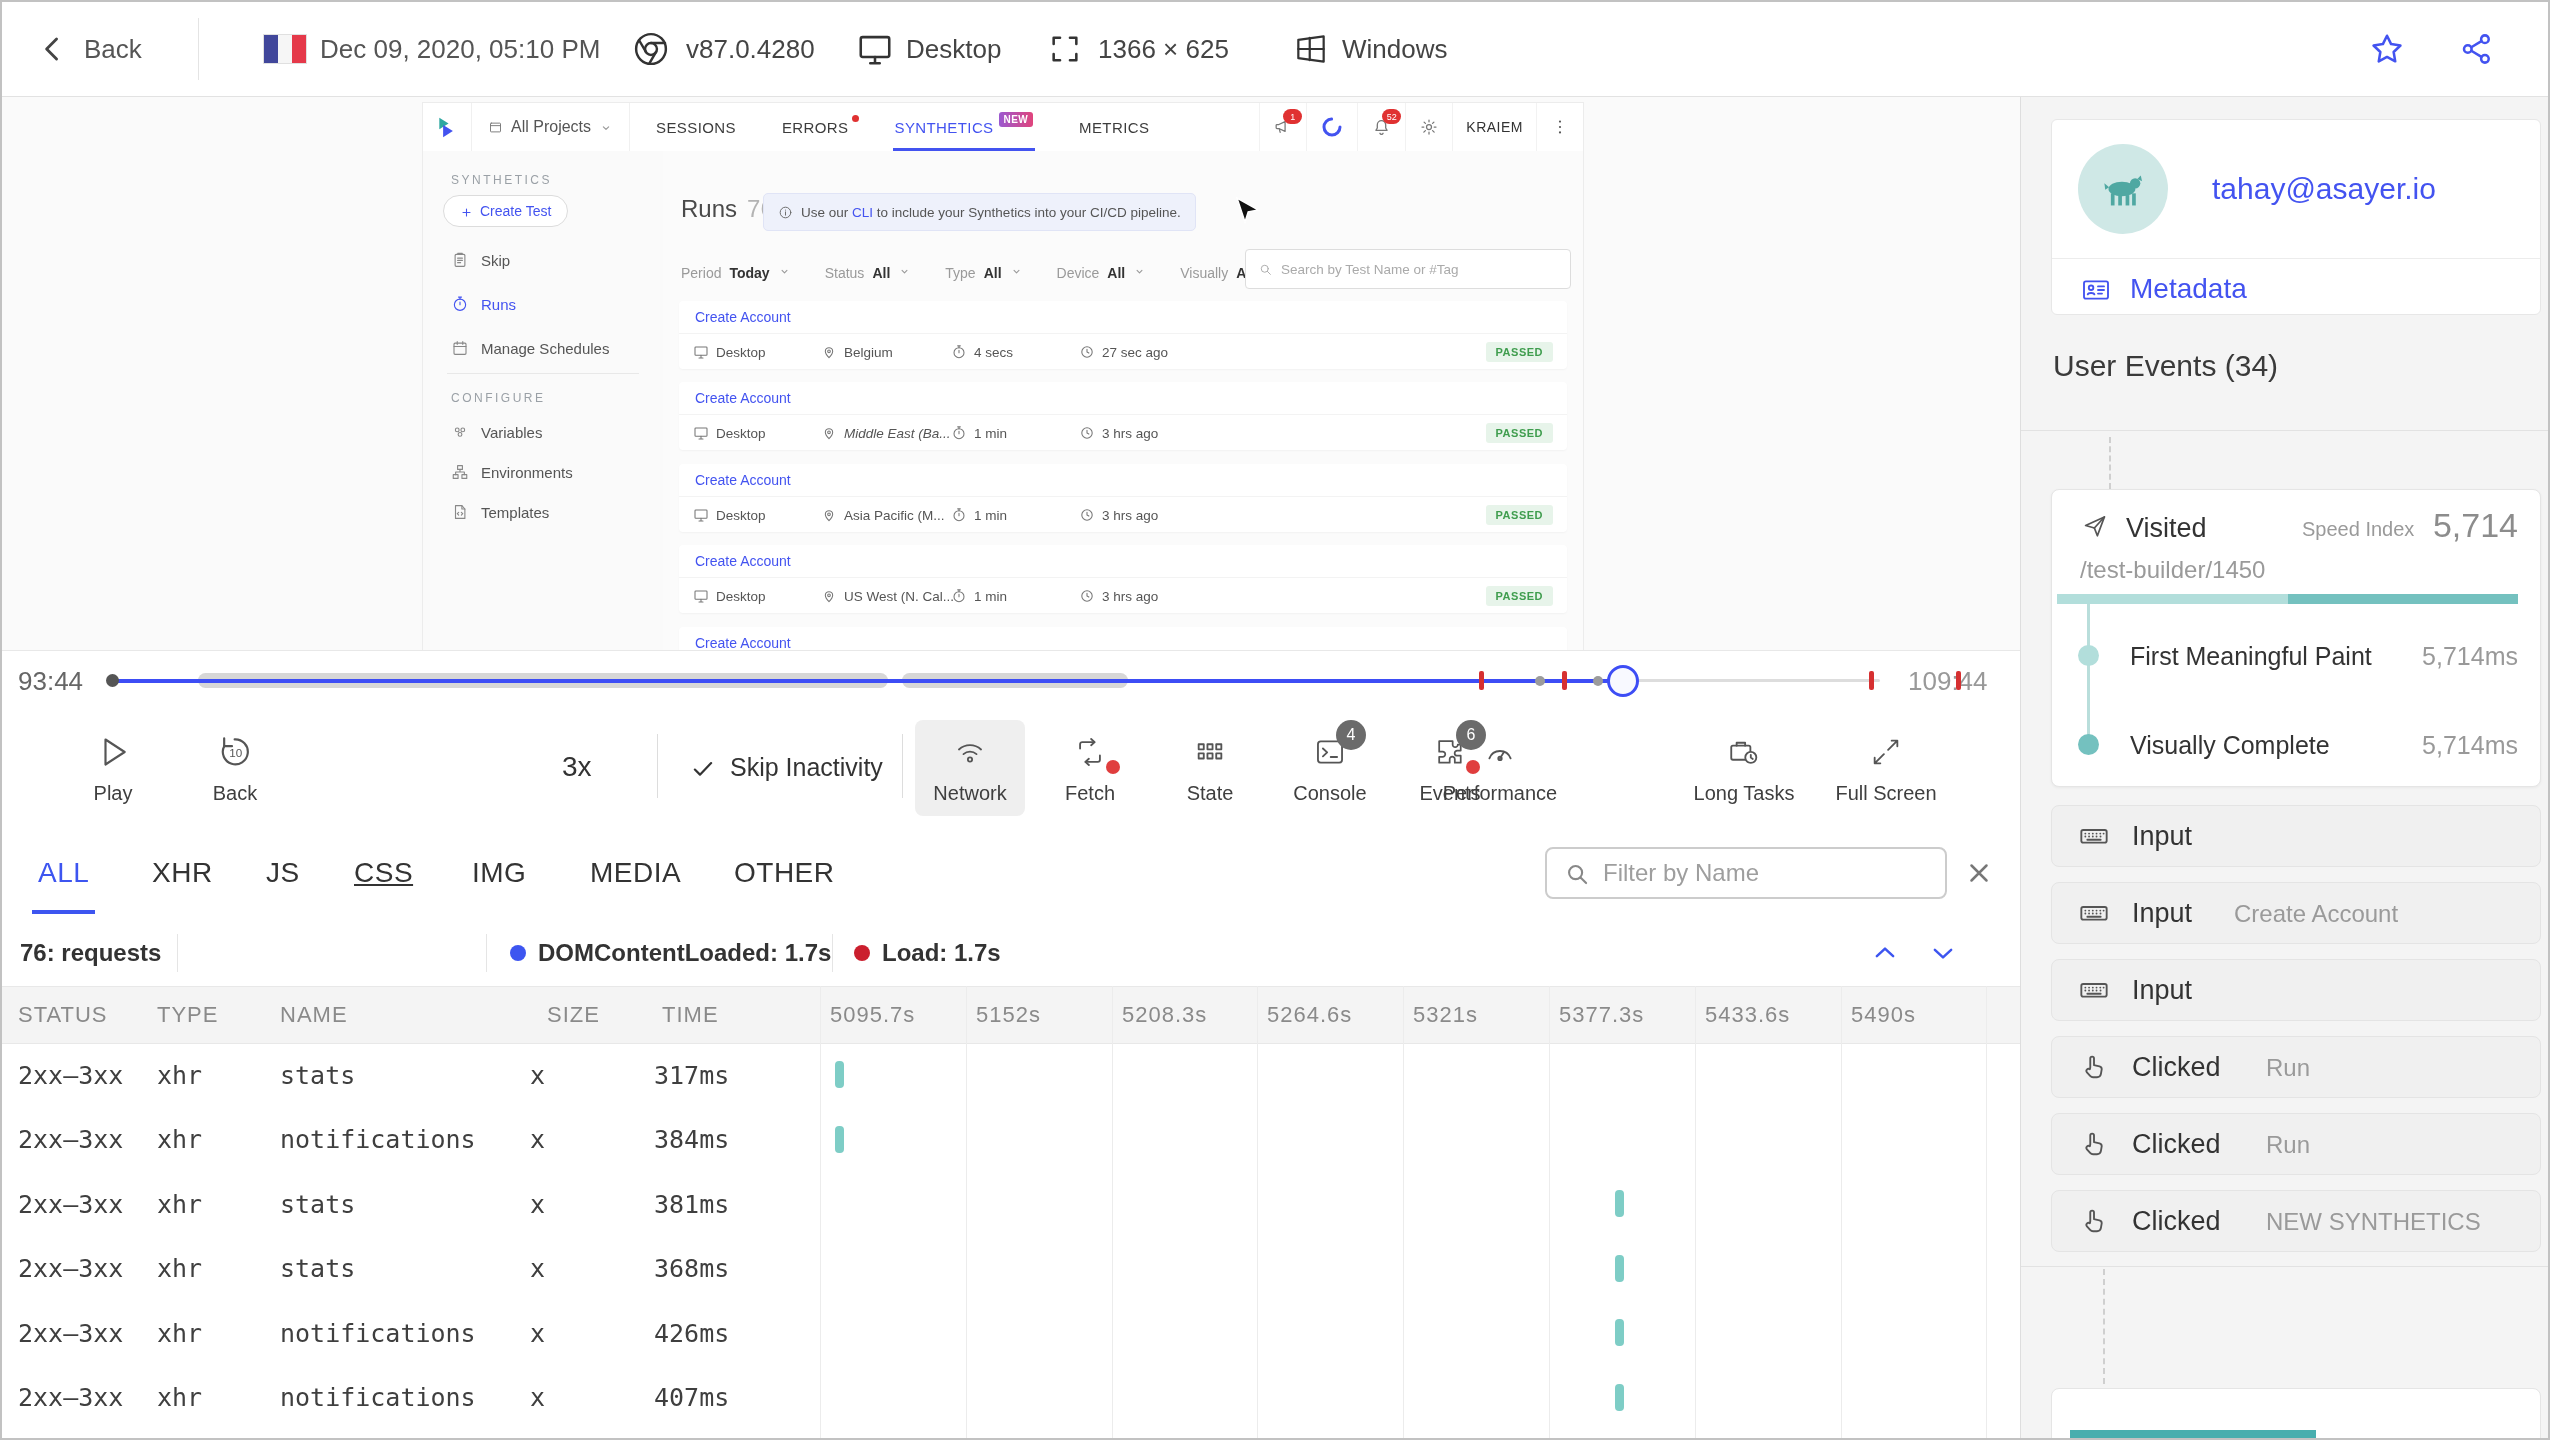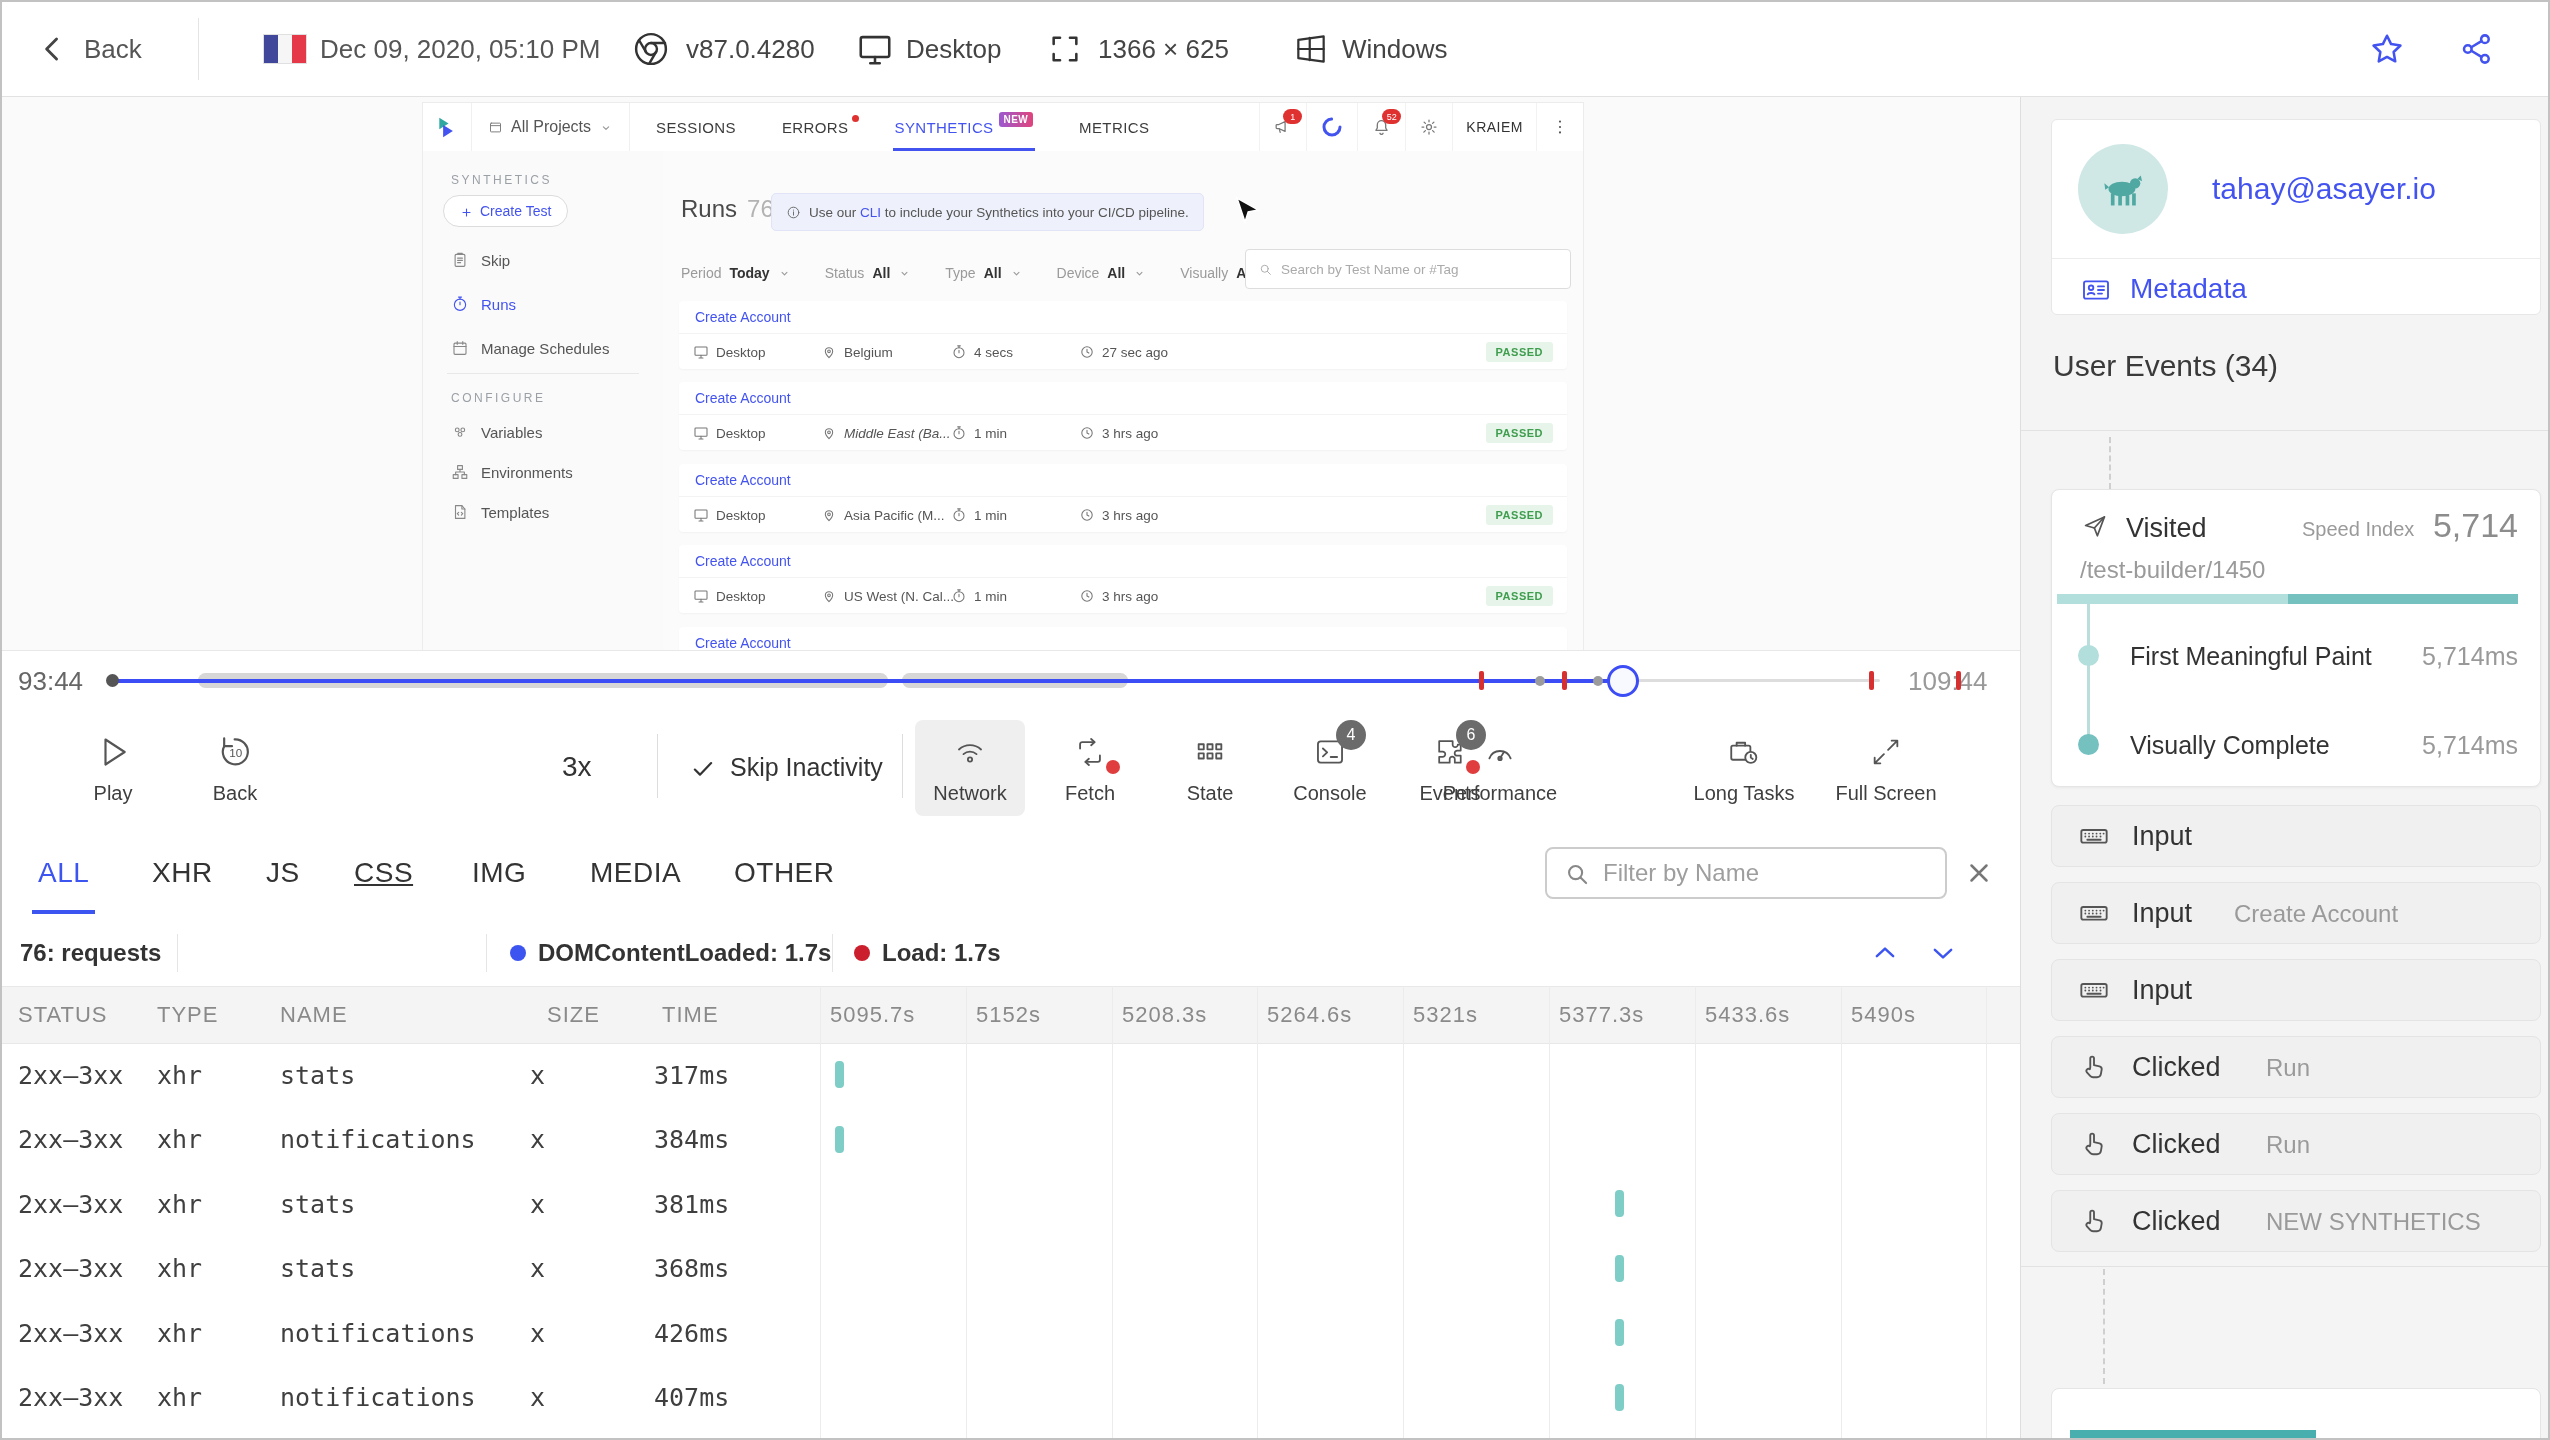--- a/index.html
+++ b/index.html
@@ -43,25 +43,25 @@
   .app-side{position:absolute;left:0;top:48px;width:240px;bottom:0;background:#fafafa;border-right:1px solid #f0f0f0;}
   .side-sec{position:absolute;left:28px;font-size:12px;letter-spacing:2.5px;color:#9aa0a6;}
   .pill{position:absolute;left:20px;top:44px;height:30px;border:1px solid #dcdcdc;border-radius:16px;
     background:#fff;display:flex;align-items:center;gap:7px;padding:0 16px;color:#4353f0;font-size:14px;cursor:pointer;}
   .side-item{position:absolute;left:28px;display:flex;align-items:center;gap:12px;font-size:15px;color:#555;cursor:pointer;}
   .side-item.active{color:#4353f0;}
   .side-div{position:absolute;left:24px;right:24px;height:1px;background:#e8e8e8;}
   .app-main{position:absolute;left:240px;top:48px;right:0;bottom:0;background:#fbfbfb;}
   .runs-title{position:absolute;left:18px;top:44px;font-size:24px;color:#4a4a4a;}
   .runs-count{color:#b3b3b3;margin-left:10px;}
-  .banner{position:absolute;left:108px;top:42px;height:36px;background:#eef1fb;border:1px solid #e0e4f6;
+  .banner{position:absolute;left:100px;top:42px;height:36px;background:#eef1fb;border:1px solid #e0e4f6;
     border-radius:5px;display:flex;align-items:center;gap:8px;padding:0 14px;font-size:13.5px;color:#555;}
   .banner a{color:#4353f0;text-decoration:none;}
   .filters{position:absolute;left:18px;top:114px;display:flex;gap:34px;font-size:14px;align-items:center;}
-  .flt{display:flex;gap:8px;align-items:center;cursor:pointer;}
+  .flt{display:flex;gap:8px;align-items:flex-start;cursor:pointer;}
   .flt .lab{color:#9a9a9a;} .flt .val{color:#333;font-weight:bold;}
   .app-search{position:absolute;right:12px;top:98px;width:300px;height:38px;background:#fff;
     border:1px solid #ddd;border-radius:4px;display:flex;align-items:center;gap:8px;padding:0 12px;
     color:#aaa;font-size:13.5px;}
   .rgroup{position:absolute;left:16px;right:16px;background:#fff;border-radius:4px;
     box-shadow:0 1px 2px rgba(0,0,0,.04);height:68px;overflow:hidden;}
   .rg-title{height:32px;display:flex;align-items:center;padding:0 16px;font-size:14px;color:#4353f0;
     border-bottom:1px solid #f3f3f3;cursor:pointer;}
   .rg-row{height:36px;display:flex;align-items:center;font-size:13.5px;color:#555;position:relative;}
   .rg-col{display:flex;align-items:center;gap:7px;position:absolute;}

